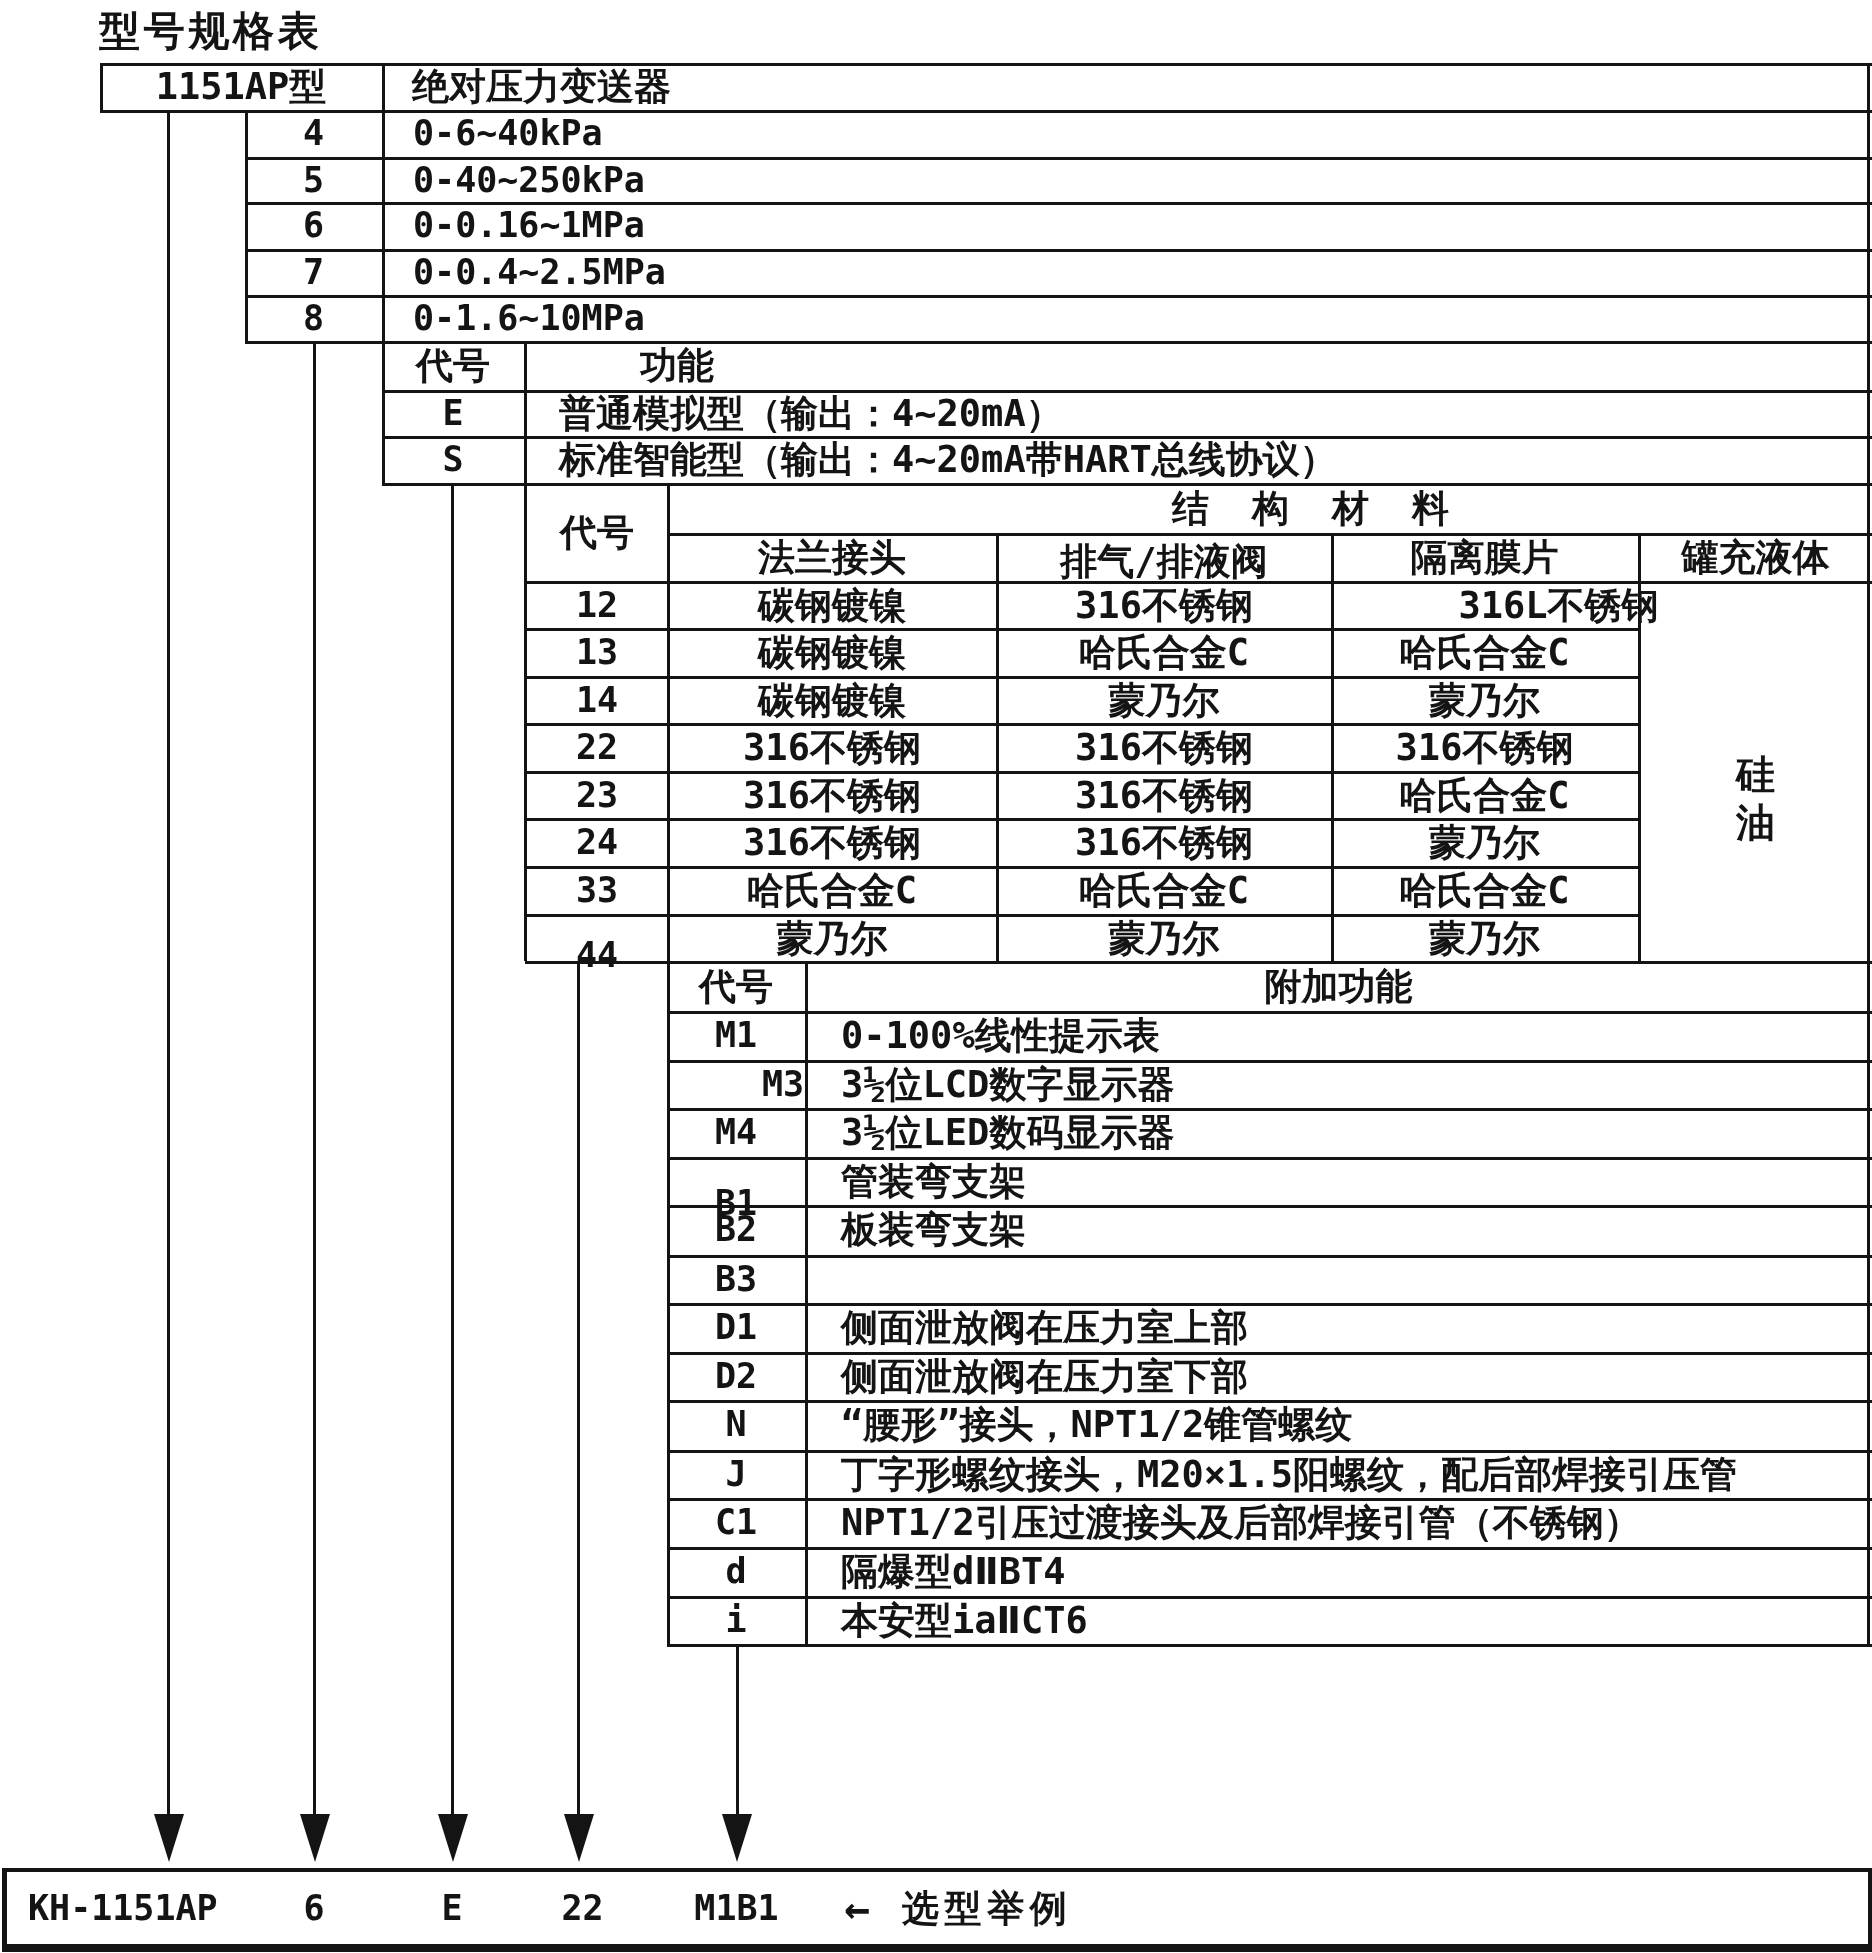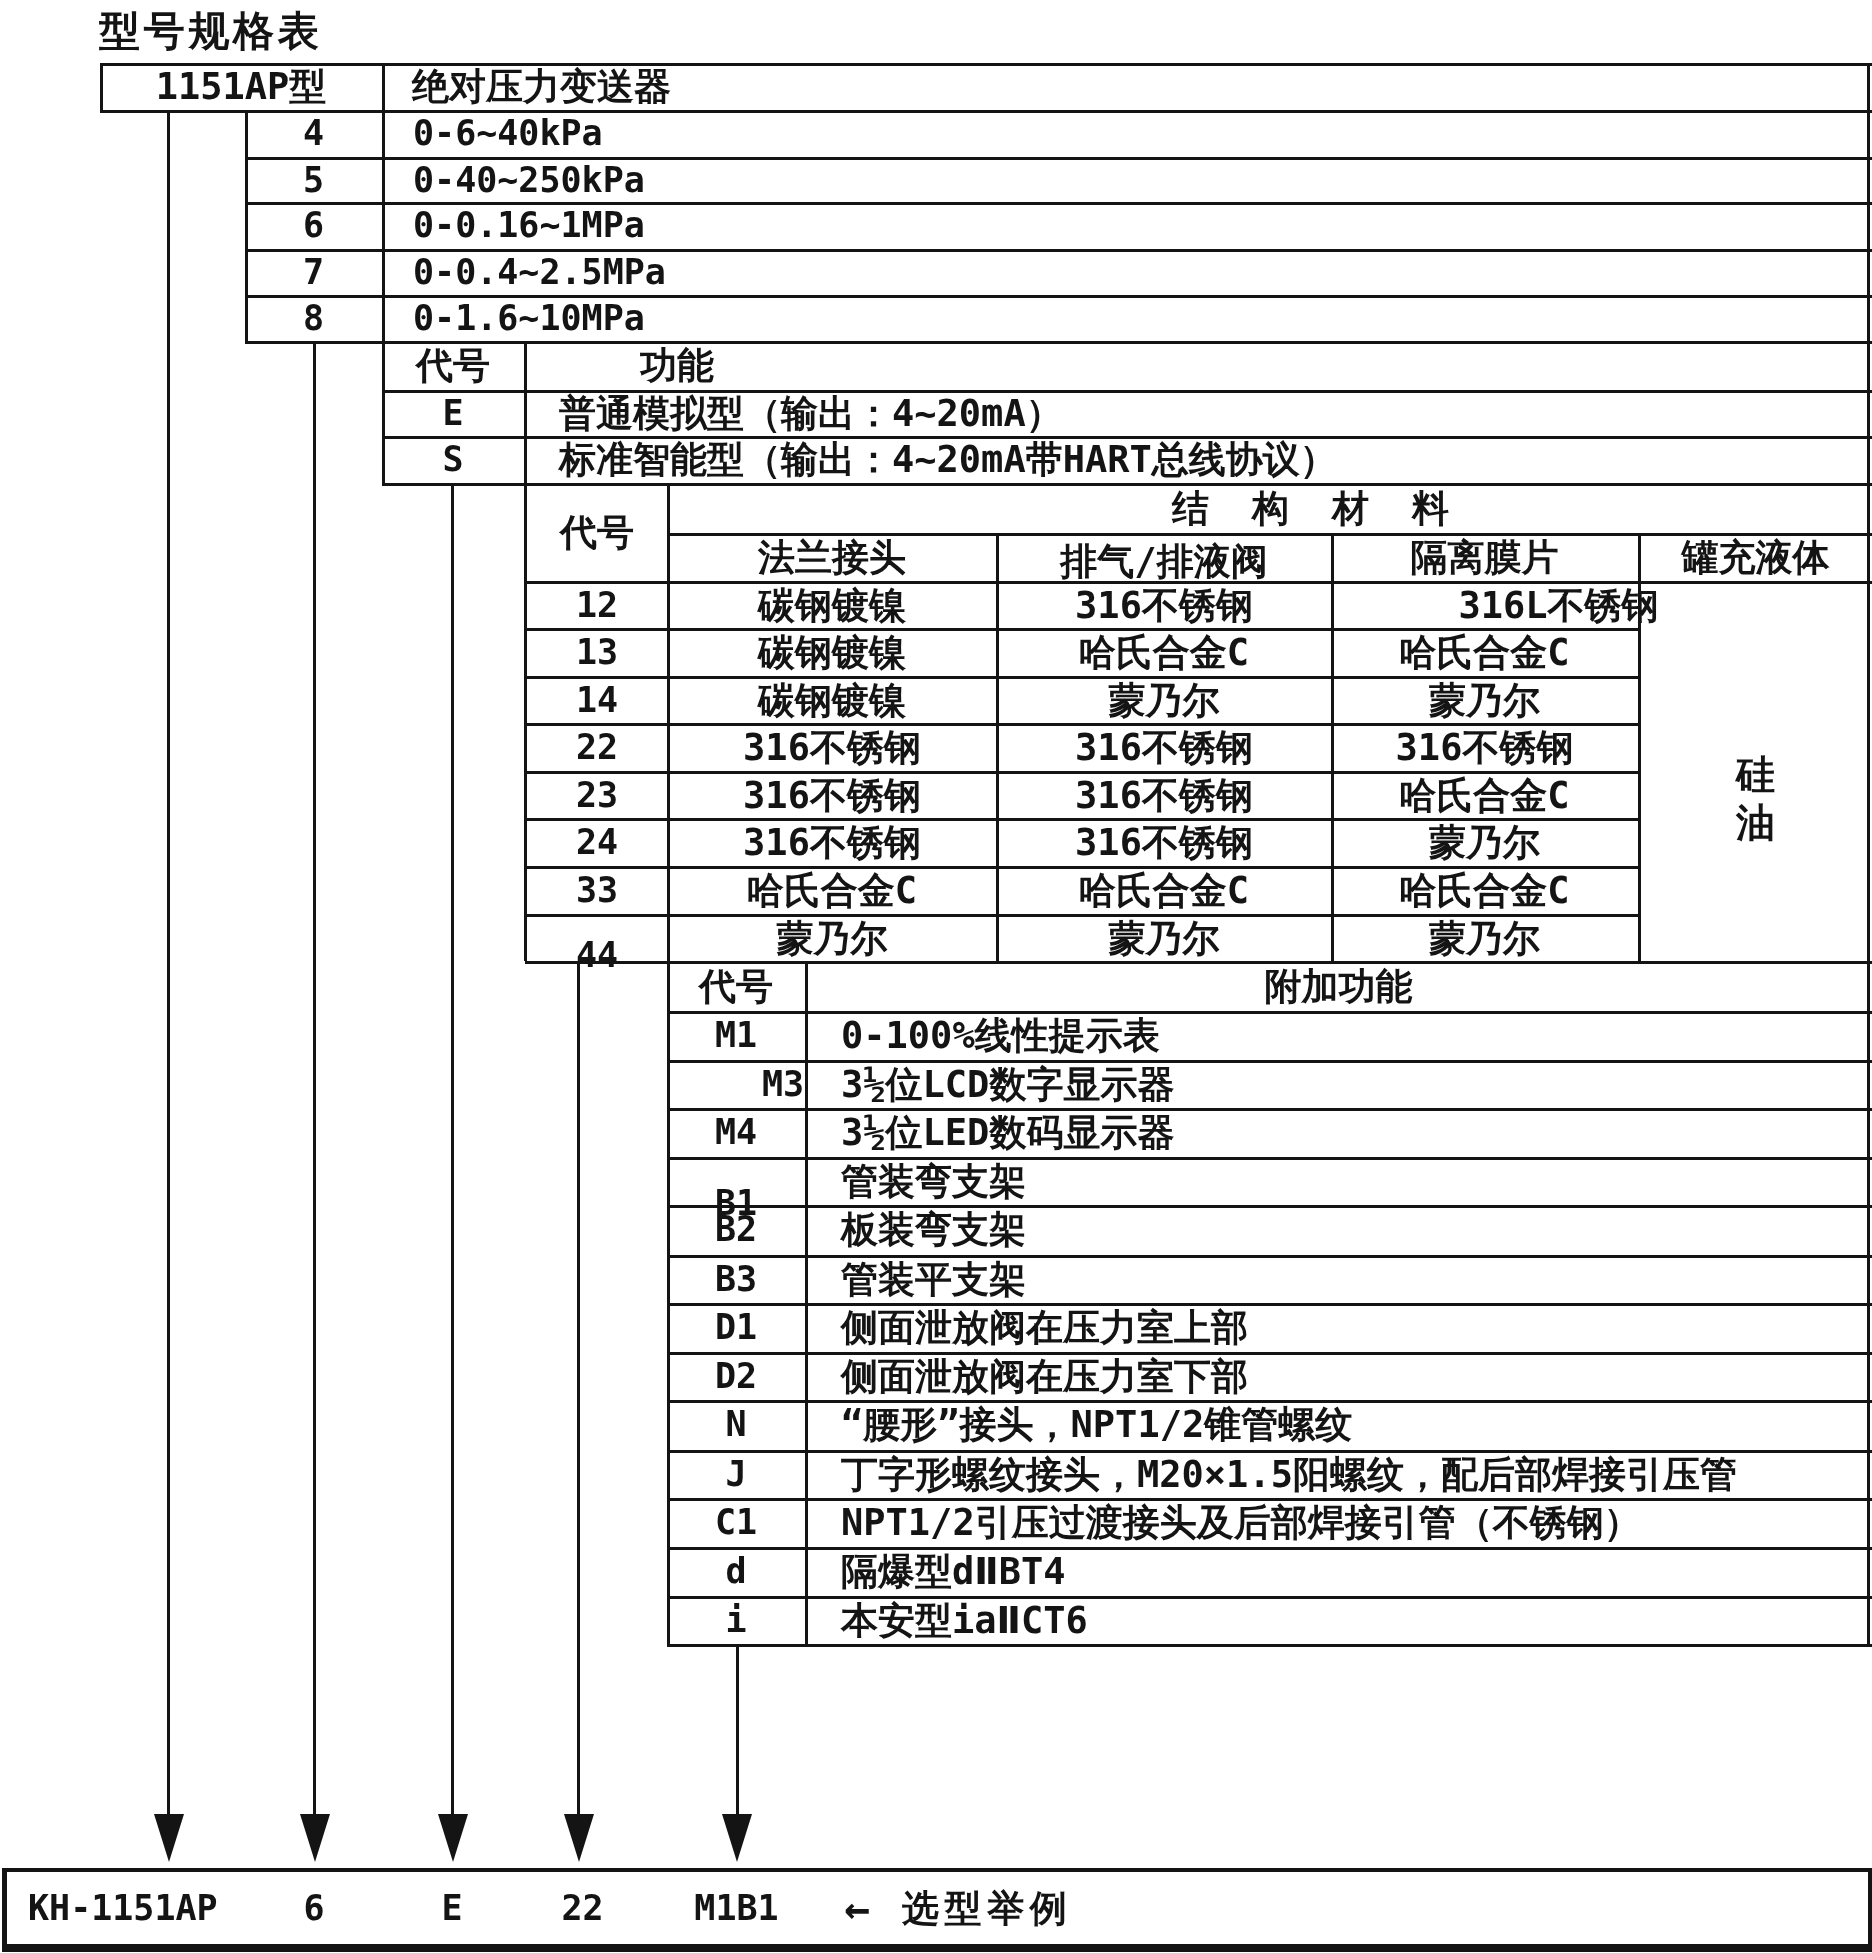--- a/index.html
+++ b/index.html
@@ -168,21 +168,20 @@
   <div class="cell" style="left:841px;top:1011px;width:1025px;height:48px;">0-100%线性提示表</div>
   <div class="cell c mono" style="left:667px;top:1060px;width:138px;height:48px;padding-left:47px;">M3</div>
   <div class="cell" style="left:841px;top:1060px;width:1025px;height:48px;">3½位LCD数字显示器</div>
   <div class="cell c mono" style="left:667px;top:1108px;width:138px;height:48px;">M4</div>
   <div class="cell" style="left:841px;top:1108px;width:1025px;height:48px;">3½位LED数码显示器</div>
   <div class="cell c mono" style="left:667px;top:1157px;width:138px;height:48px;margin-top:22px;">B1</div>
   <div class="cell" style="left:841px;top:1157px;width:1025px;height:48px;">管装弯支架</div>
   <div class="cell c mono" style="left:667px;top:1205px;width:138px;height:49px;">B2</div>
   <div class="cell" style="left:841px;top:1205px;width:1025px;height:49px;">板装弯支架</div>
   <div class="cell c mono" style="left:667px;top:1255px;width:138px;height:48px;">B3</div>
-  <div class="cell" style="left:841px;top:1255px;width:1025px;height:48px;">管装平支架</div>
   <div class="cell c mono" style="left:667px;top:1303px;width:138px;height:48px;">D1</div>
   <div class="cell" style="left:841px;top:1303px;width:1025px;height:48px;">侧面泄放阀在压力室上部</div>
   <div class="cell c mono" style="left:667px;top:1352px;width:138px;height:48px;">D2</div>
   <div class="cell" style="left:841px;top:1352px;width:1025px;height:48px;">侧面泄放阀在压力室下部</div>
   <div class="cell c mono" style="left:667px;top:1400px;width:138px;height:49px;">N</div>
   <div class="cell" style="left:841px;top:1400px;width:1025px;height:49px;">“腰形”接头，NPT1/2锥管螺纹</div>
   <div class="cell c mono" style="left:667px;top:1450px;width:138px;height:48px;">J</div>
   <div class="cell" style="left:841px;top:1450px;width:1025px;height:48px;">丁字形螺纹接头，M20×1.5阳螺纹，配后部焊接引压管</div>
   <div class="cell c mono" style="left:667px;top:1498px;width:138px;height:48px;">C1</div>
   <div class="cell" style="left:841px;top:1498px;width:1025px;height:48px;">NPT1/2引压过渡接头及后部焊接引管（不锈钢）</div>

